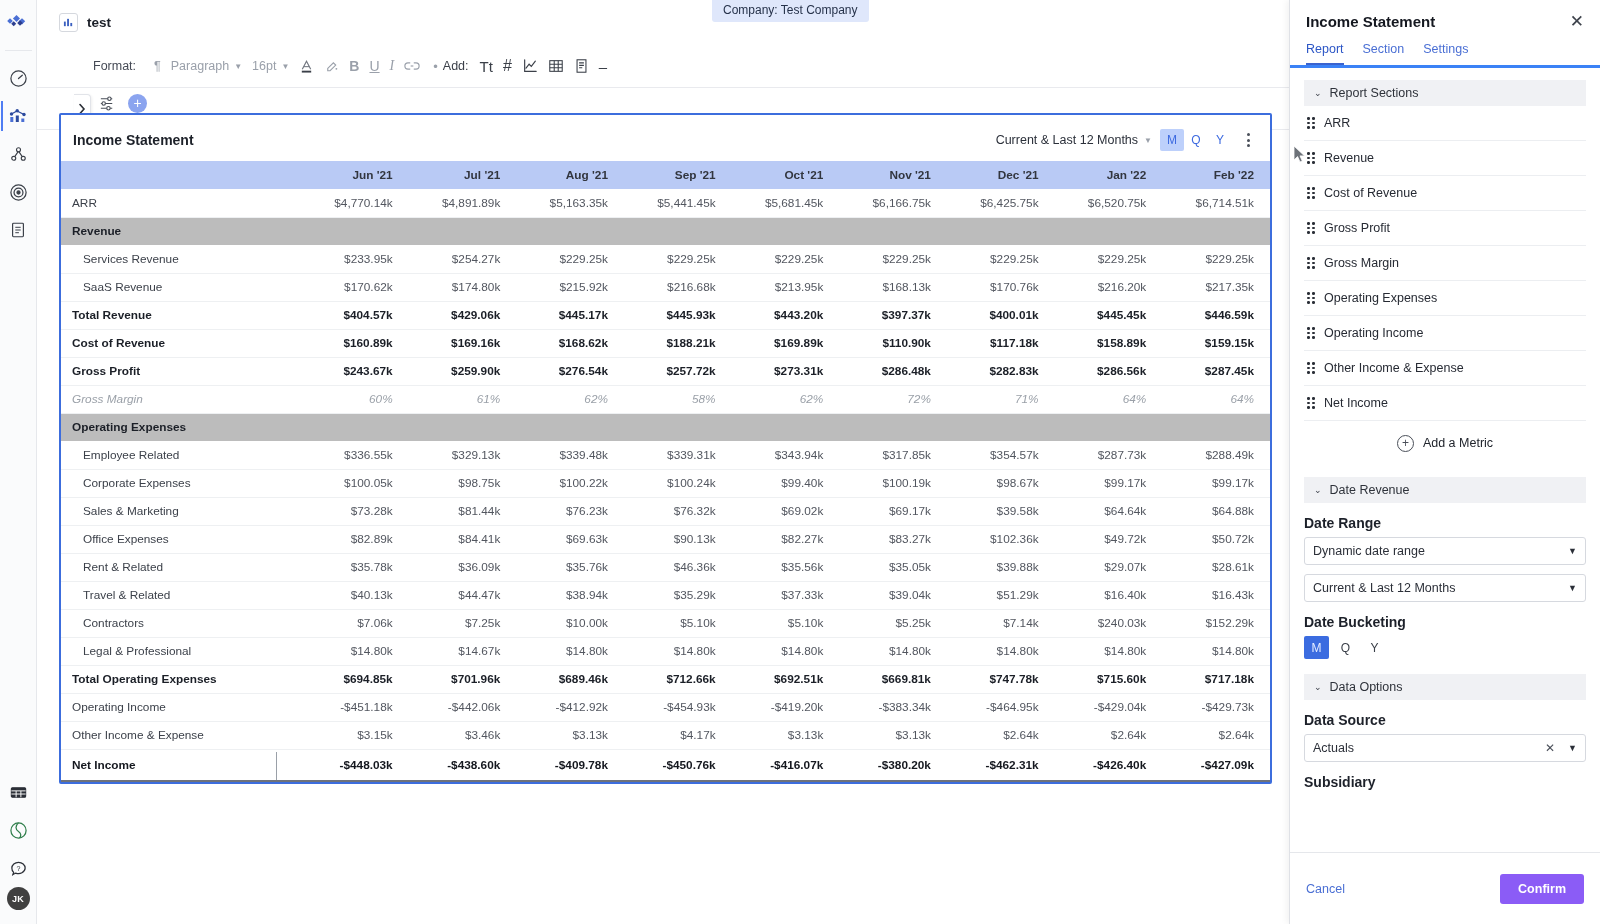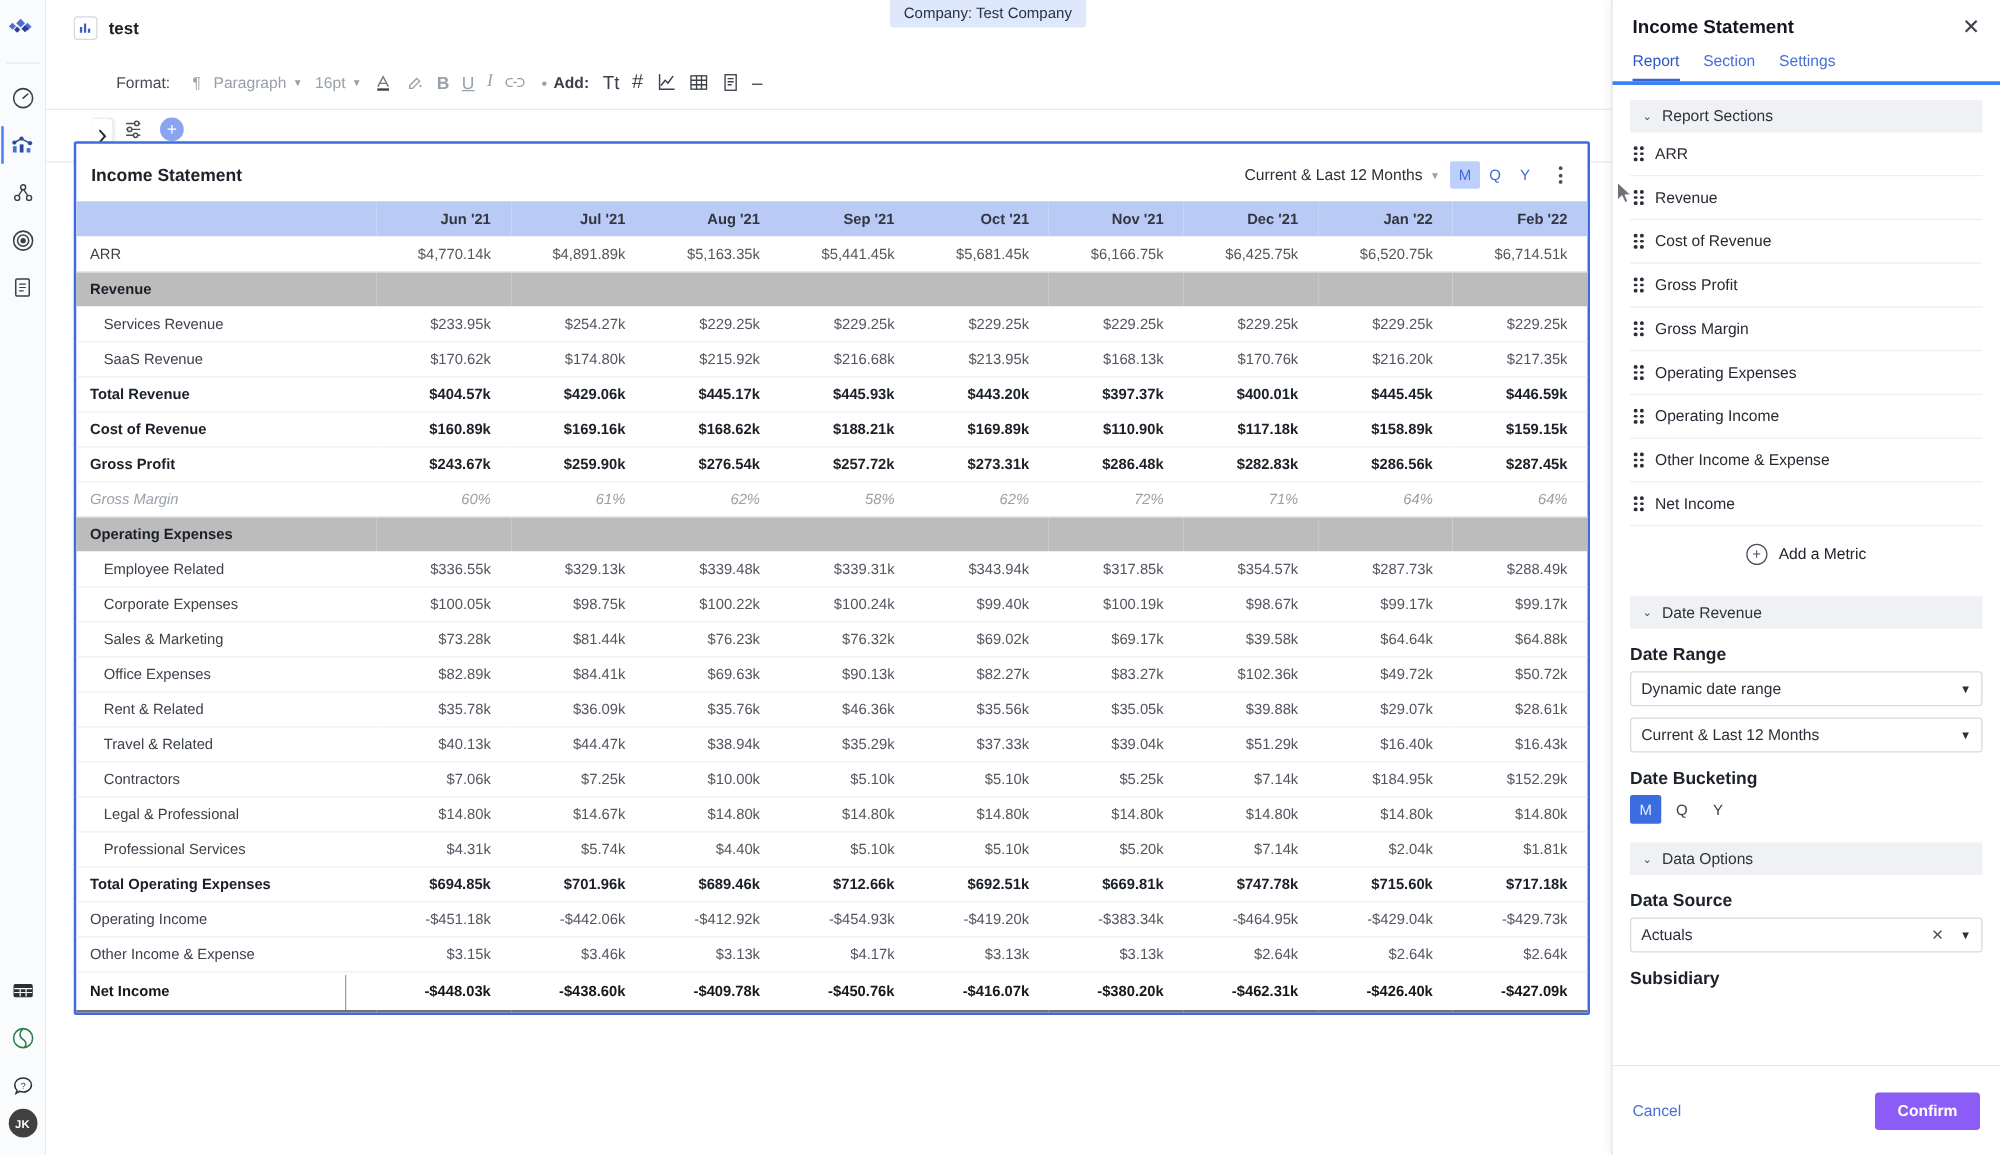--- a/index.html
+++ b/index.html
@@ -61,21 +61,21 @@
     padding-left: 56px; border-bottom: 1px solid #e9eaee; font-size: 12.5px; color: #8d929c;
   }
   .fmt-label { font-size: 12.5px; color: #454a55; font-weight: 500; margin-right: 13px; }
   .fmt-item {
     display: flex; align-items: center; height: 26px; padding: 0 5px;
     color: #9aa0aa; cursor: pointer; gap: 5px; font-size: 12.5px;
   }
   .fmt-item.text { color: #9aa0aa; }
   .caret { font-size: 8px; color: #9aa0aa; }
   .fmt-dot { color:#9aa0aa; margin: 0 5px 0 8px; font-size: 13px; }
-  .fmt-add { color:#3b4049; font-weight: bold; font-size: 12.5px; margin-right: 6px; }
+  .fmt-add { color:#3b4049; font-weight: normal; font-size: 12.5px; margin-right: 6px; }
 
   
   .subbar { height: 42px; position: relative; border-bottom: 1px solid #e9eaee; }
   .chevron-tab {
     position: absolute; left: 37px; top: 6px; width: 17px; height: 29px;
     background: #fff; border: 1px solid #e2e4e9; border-left: none; border-radius: 0 4px 4px 0;
     display: flex; align-items: center; justify-content: center; cursor: pointer;
     box-shadow: 1px 1px 3px rgba(0,0,0,.07);
   }
   .sub-tools { position: absolute; left: 58px; top: 3px; display: flex; align-items: center; gap: 9px; }
@@ -604,46 +604,34 @@
               </tr>
               <tr class="norm">
                 <td class="c-label">Contractors</td>
                 <td class="c-num">$7.06k</td>
                 <td class="c-num">$7.25k</td>
                 <td class="c-num">$10.00k</td>
                 <td class="c-num">$5.10k</td>
                 <td class="c-num">$5.10k</td>
                 <td class="c-num">$5.25k</td>
                 <td class="c-num">$7.14k</td>
-                <td class="c-num">$184.95k</td>
+                <td class="c-num">$240.03k</td>
                 <td class="c-num">$152.29k</td>
               </tr>
               <tr class="norm">
                 <td class="c-label">Legal &amp; Professional</td>
                 <td class="c-num">$14.80k</td>
                 <td class="c-num">$14.67k</td>
                 <td class="c-num">$14.80k</td>
                 <td class="c-num">$14.80k</td>
                 <td class="c-num">$14.80k</td>
                 <td class="c-num">$14.80k</td>
                 <td class="c-num">$14.80k</td>
                 <td class="c-num">$14.80k</td>
                 <td class="c-num">$14.80k</td>
-              </tr>
-              <tr class="norm">
-                <td class="c-label">Professional Services</td>
-                <td class="c-num">$4.31k</td>
-                <td class="c-num">$5.74k</td>
-                <td class="c-num">$4.40k</td>
-                <td class="c-num">$5.10k</td>
-                <td class="c-num">$5.10k</td>
-                <td class="c-num">$5.20k</td>
-                <td class="c-num">$7.14k</td>
-                <td class="c-num">$2.04k</td>
-                <td class="c-num">$1.81k</td>
               </tr>
               <tr class="total">
                 <td class="c-label">Total Operating Expenses</td>
                 <td class="c-num">$694.85k</td>
                 <td class="c-num">$701.96k</td>
                 <td class="c-num">$689.46k</td>
                 <td class="c-num">$712.66k</td>
                 <td class="c-num">$692.51k</td>
                 <td class="c-num">$669.81k</td>
                 <td class="c-num">$747.78k</td>

